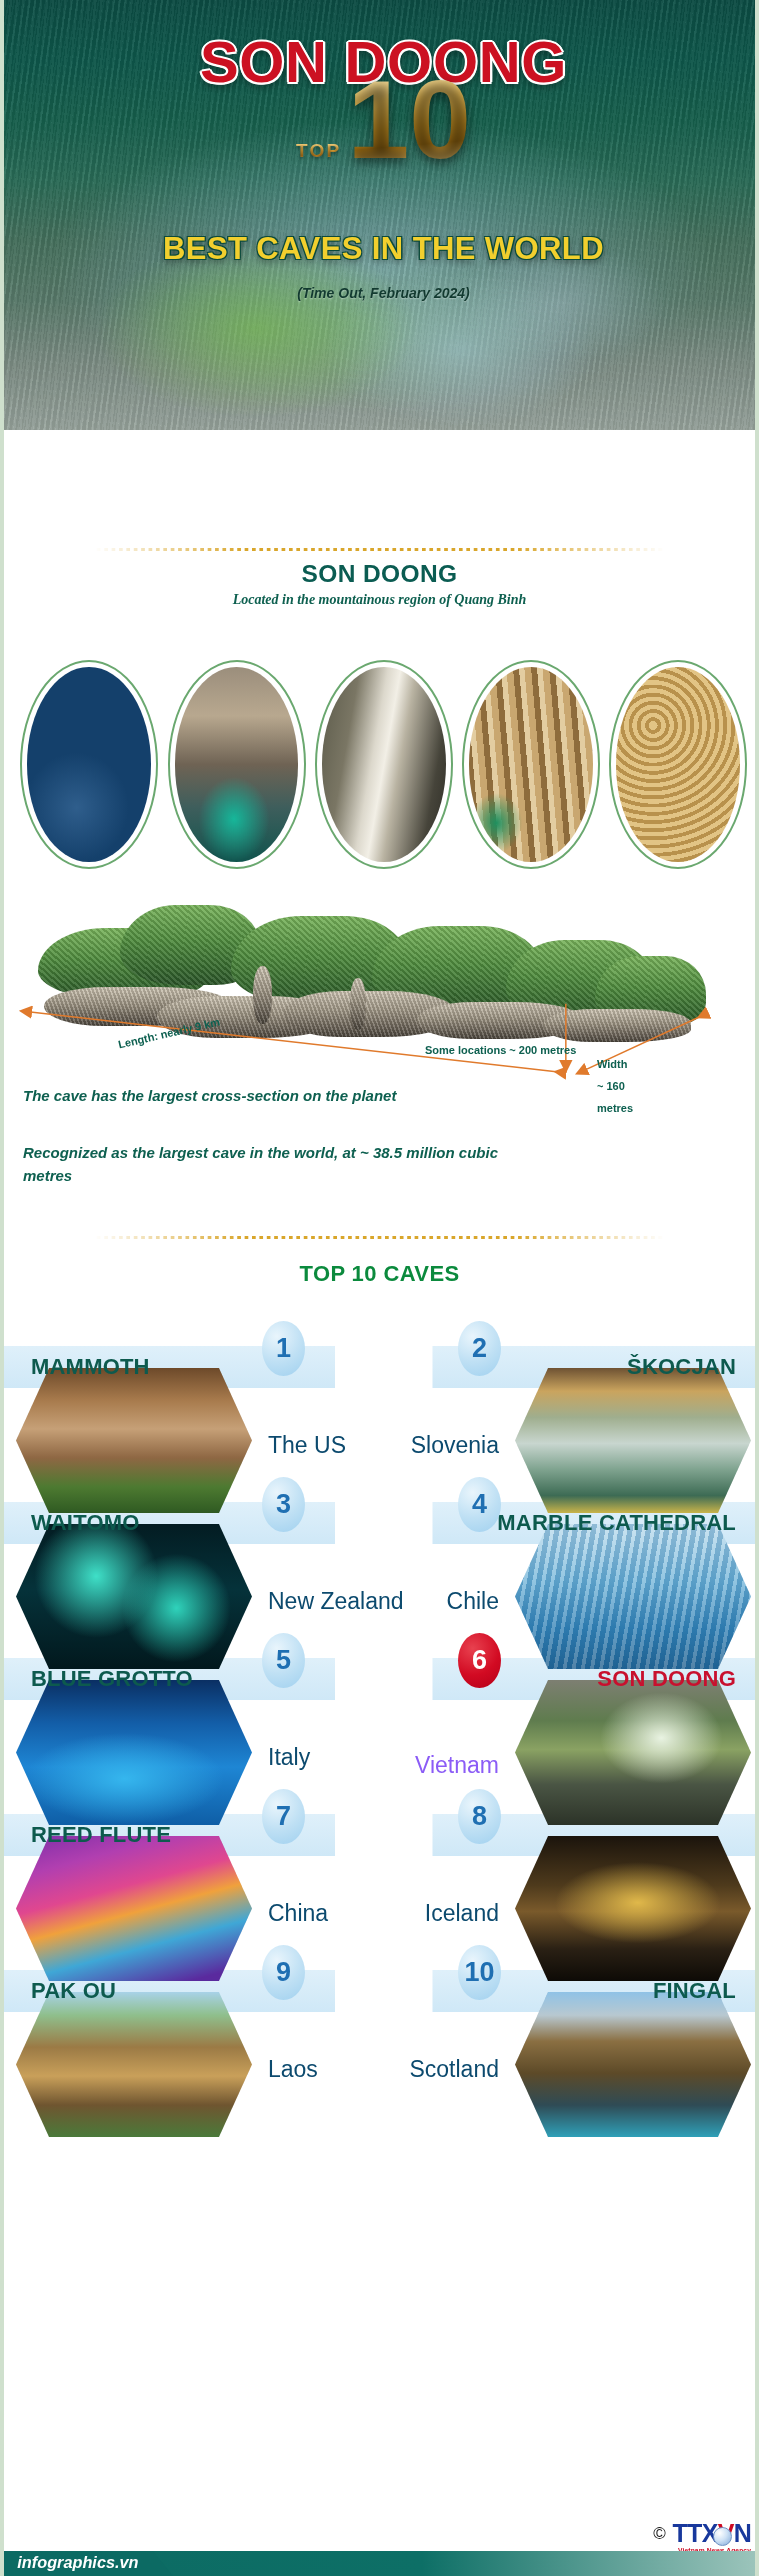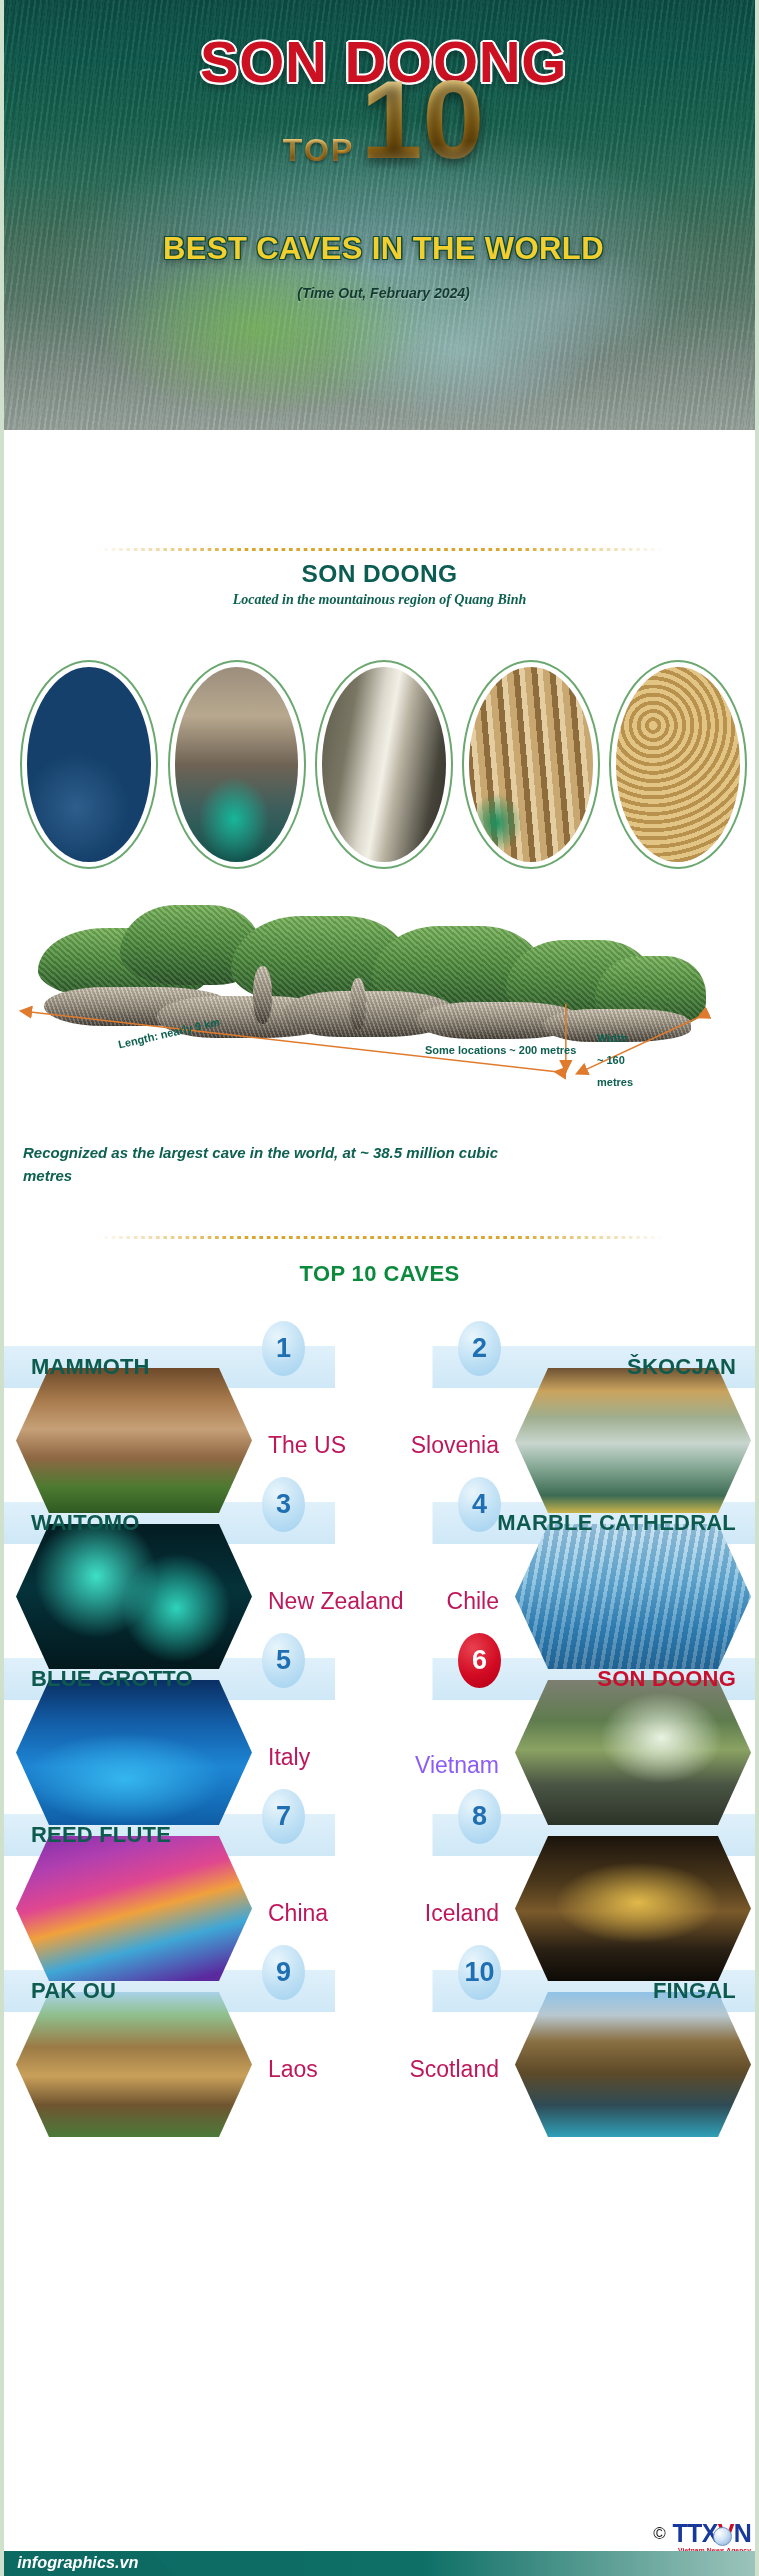--- a/index.html
+++ b/index.html
@@ -57,21 +57,21 @@
     text-shadow:
       -1.5px -1.5px 0 #fff, 1.5px -1.5px 0 #fff, -1.5px 1.5px 0 #fff, 1.5px 1.5px 0 #fff,
       -2.2px 0 0 #fff, 2.2px 0 0 #fff, 0 -2.2px 0 #fff, 0 2.2px 0 #fff,
       0 3.7px 9px rgba(0,0,0,.45);
   }
   .top10-wrap {
     position:absolute; top:71px; left:0; width:100%;
     display:flex; align-items:center; justify-content:center; gap:6px;
   }
   .top-word {
-    font-size:32px; font-weight:bold; letter-spacing:2.2px;
+    font-size:19px; font-weight:bold; letter-spacing:2.2px;
     background:linear-gradient(180deg,#ffe9a8 0%,#e3a93a 45%,#b57a1c 70%,#f0cf84 100%);
     -webkit-background-clip:text; background-clip:text; color:transparent;
     text-shadow:0 1.5px 3px rgba(0,0,0,.35);
     transform:translateY(30px);
     font-family:"Liberation Sans", sans-serif;
   }
   .top-num {
     font-size:111px; font-weight:bold; line-height:.9;
     background:linear-gradient(175deg,#fff0bf 0%,#e8bc55 30%,#c08d22 55%,#9c6c12 72%,#f3d995 100%);
     -webkit-background-clip:text; background-clip:text; color:transparent;
@@ -169,21 +169,21 @@
     background:
       repeating-linear-gradient(70deg, rgba(255,255,255,.16) 0 1.5px, rgba(0,0,0,.14) 1.5px 3.7px),
       linear-gradient(180deg,#cfc6b4 0%, #9d9483 45%, #6e665a 78%, #4b453c 100%);
     border-radius:40% 46% 50% 38% / 58% 50% 46% 60%;
   }
   .diag-label {
     position:absolute; font-size:11px; font-weight:bold; color:#0e6050;
   }
   .len-label { top:148px; left:113px; transform:rotate(-13deg); }
   .loc-label { top:165px; left:421px; }
-  .wid-label { top:148px; left:593px; line-height:2.0; }
+  .wid-label { top:174px; left:593px; line-height:2.0; }
   .arrow-svg { position:absolute; top:0; left:0; width:759px; height:230px; pointer-events:none; }
 
   .fact-a {
     position:absolute; top:1087px; left:19px; width:475px;
     font-size:15px; font-style:italic; font-weight:bold; color:#0e6050;
   }
   .fact-b {
     position:absolute; top:1142px; left:19px; width:475px;
     font-size:15px; font-style:italic; font-weight:bold; color:#0e6050;
     line-height:1.5; text-align:justify;
@@ -241,21 +241,21 @@
 
   .hexcard {
     position:absolute; top:74px; width:236px; height:145px;
     clip-path:polygon(14% 0%, 86% 0%, 100% 50%, 86% 100%, 14% 100%, 0% 50%);
     z-index:3;
   }
   .hexcard.left  { left:12px; }
   .hexcard.right { right:12px; }
 
   .country {
-    position:absolute; top:139px; font-size:23px; color:#be185d;
+    position:absolute; top:139px; font-size:23px; color:#0c4a6e;
     line-height:1.08; z-index:7;
   }
   .country.left  { left:264px; text-align:left; width:148px; }
   .country.right { right:264px; text-align:right; width:148px; }
   .country.red { color:#8b5cf6;margin-top:8px; }
 
   
   .p-mammoth { background:
       linear-gradient(180deg,#6d4a2a 0%, #a77a4c 22%, #c6a077 42%, #8e6743 62%, #4d7a31 82%, #2f5a22 100%),
       repeating-linear-gradient(65deg, rgba(255,255,255,.08) 0 3px, rgba(0,0,0,.10) 3px 6.7px); }
@@ -404,20 +404,21 @@
 
     <div class="diag-label len-label">Length: nearly 9 km</div>
     <div class="diag-label loc-label">Some locations ~ 200 metres</div>
     <div class="diag-label wid-label">
       <div>Width</div>
       <div>~ 160</div>
       <div>metres</div>
     </div>
   </div>
 
+  <div class="fact-a">The cave has the largest cross-section on the planet</div>
   <div class="fact-b">Recognized as the largest cave in the world, at ~ 38.5 million cubic metres</div>
 
   <div class="dots-divider" style="top:1234px;"></div>
 
   <div class="t10-title">TOP 10 CAVES</div>
   <div class="caves" id="caves-container">
       <div class="cave-row">
       <div class="hexcard left p-mammoth"></div>
       <div class="hexcard right p-skocjan"></div>
       <div class="band"></div>

